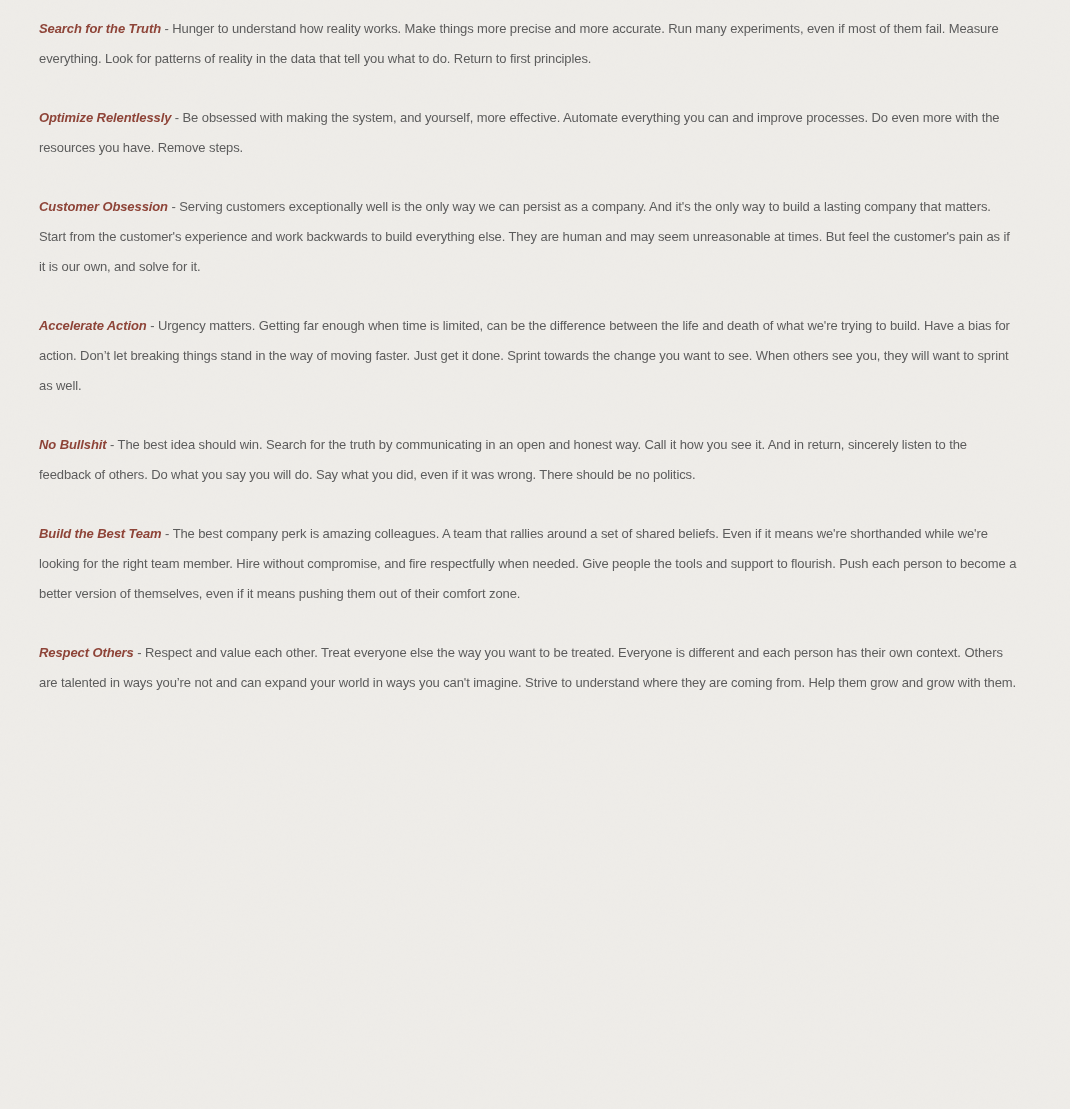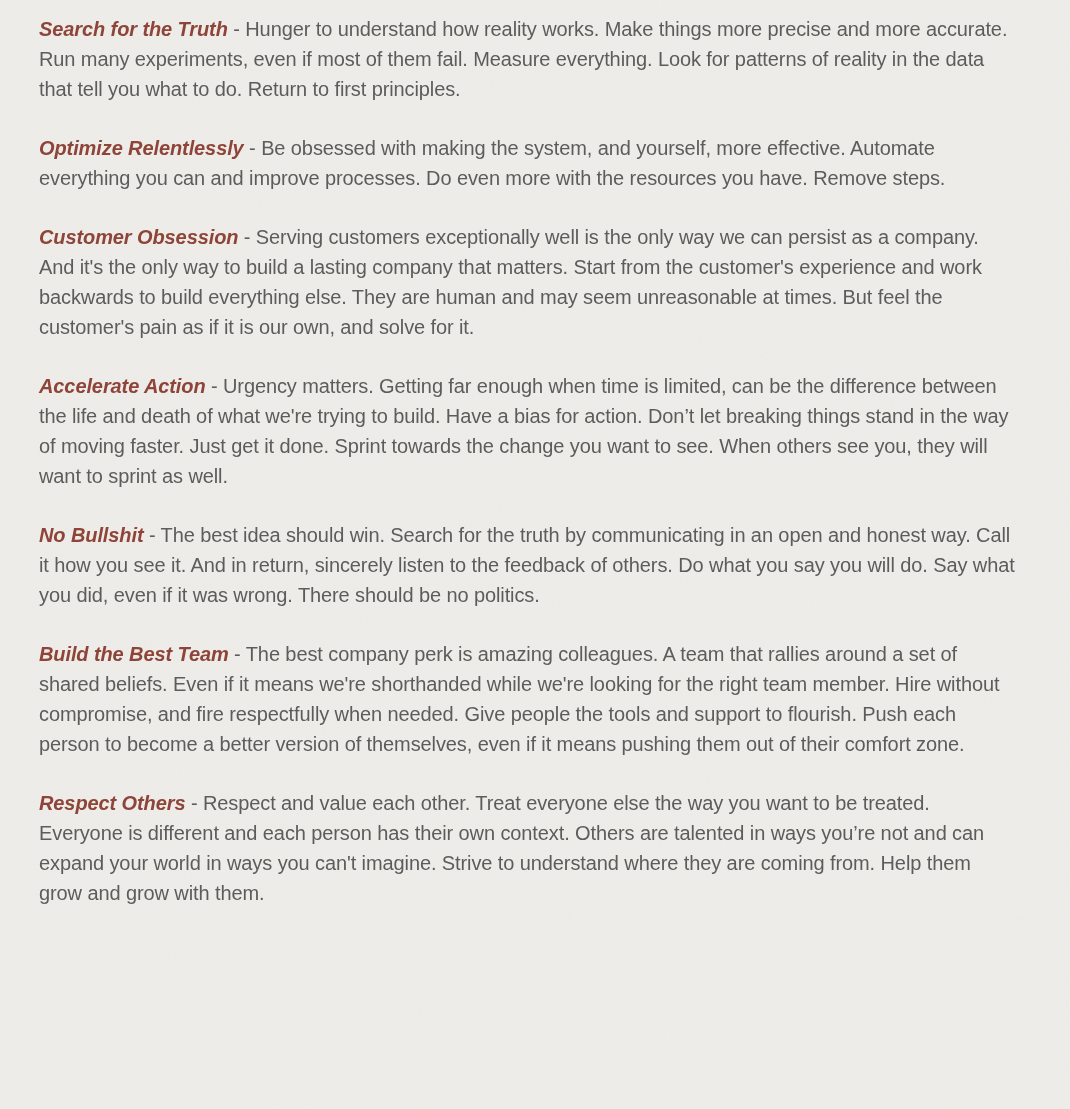--- a/index.html
+++ b/index.html
@@ -18,21 +18,21 @@
     position: absolute;
     inset: 0;
     width: 1070px;
     height: 1109px;
     opacity: 0.5;
     pointer-events: none;
   }
   .content {
     position: relative;
     padding: 14px 53px 0 39px;
-    font-size: 20px;
+    font-size: 13px;
     line-height: 30px;
     letter-spacing: -0.1px;
     color: #5c5c5c;
   }
   .value-section {
     margin: 0 0 29px 0;
   }
   .value-section:last-child {
     margin-bottom: 0;
   }

